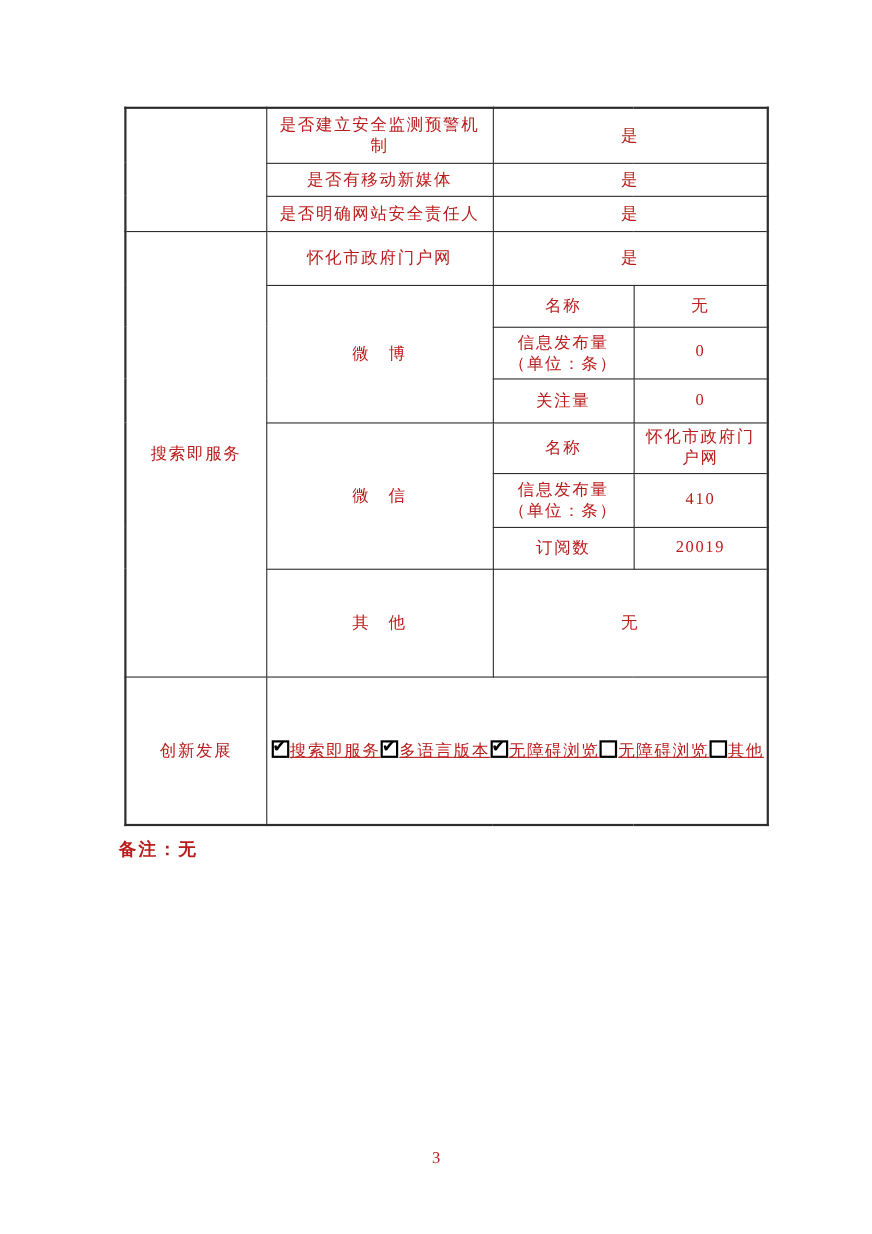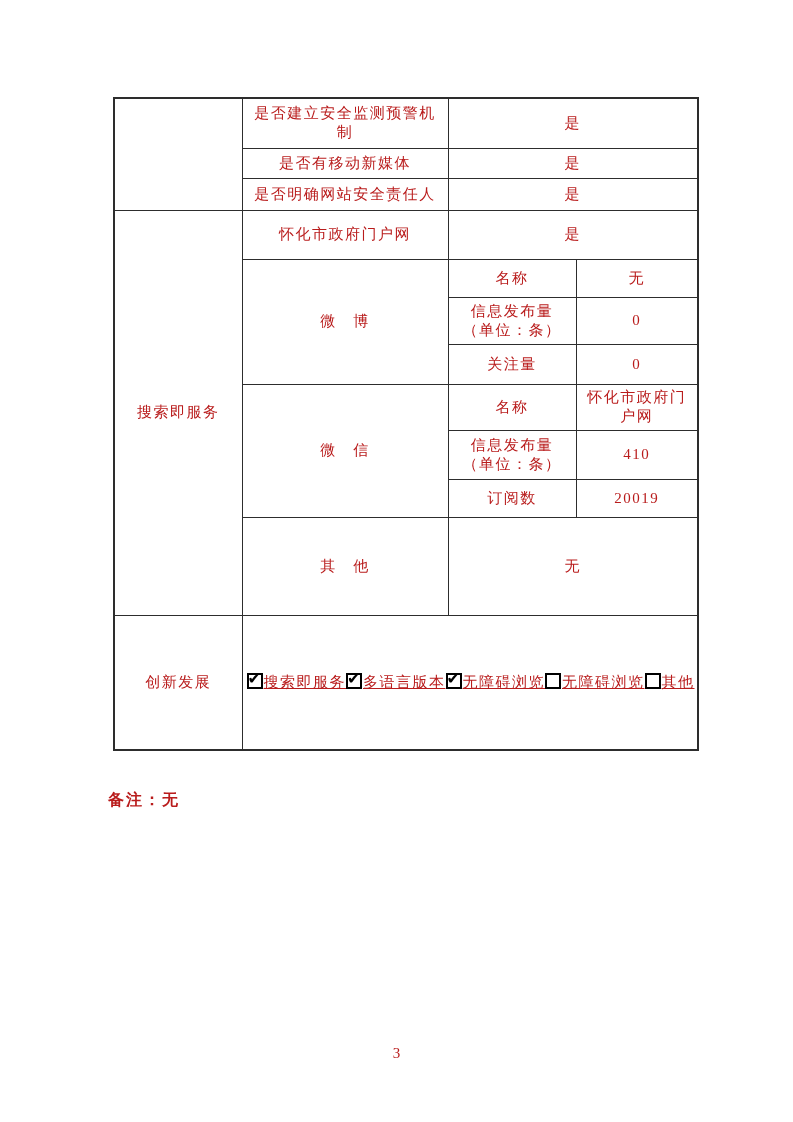--- a/index.html
+++ b/index.html
@@ -41,21 +41,21 @@
     background:#fff;
   }
   .cb.checked::after {
     content:"\2714";
     position:absolute; left:-1px; top:-6px;
     font-family:"DejaVu Sans",sans-serif;
     font-size:16px; font-weight:700; color:#000;
     letter-spacing:0;
   }
   .note {
-    position:absolute; left:108px; top:790px;
+    position:absolute; left:108px; top:762px;
     font-weight:bold; font-size:16px; letter-spacing:2px;
   }
   .pagenum {
     position:absolute; left:0; top:1045px; width:100%;
     text-align:center; font-size:15px;
   }
 </style>
 </head>
 <body>
 

